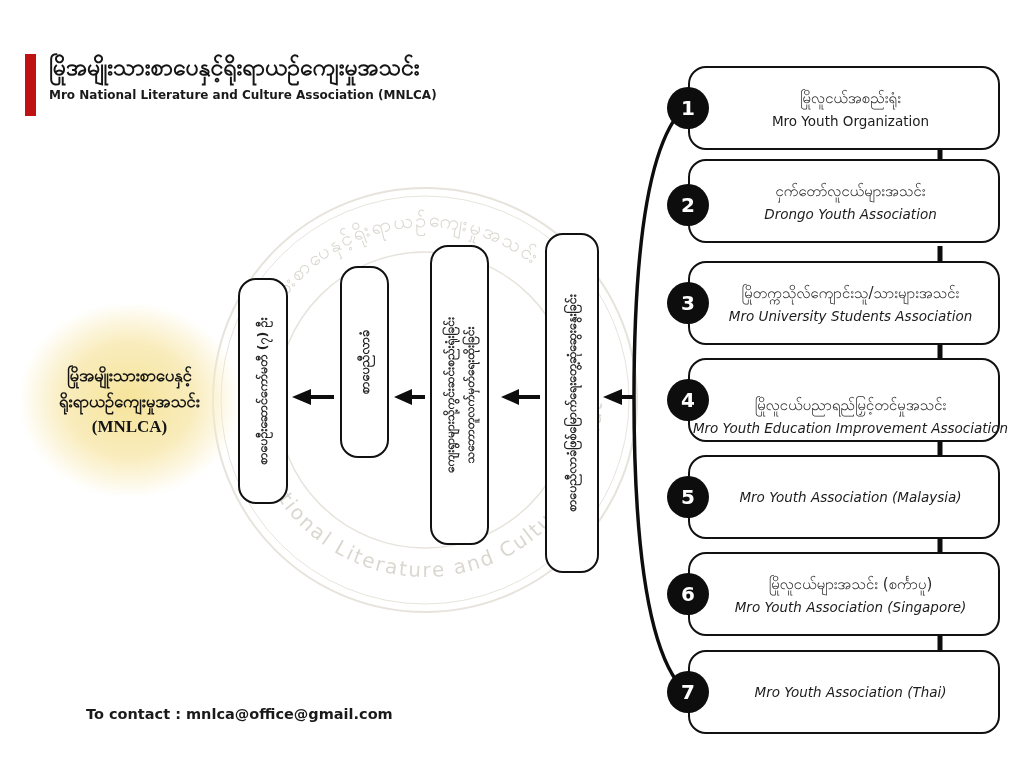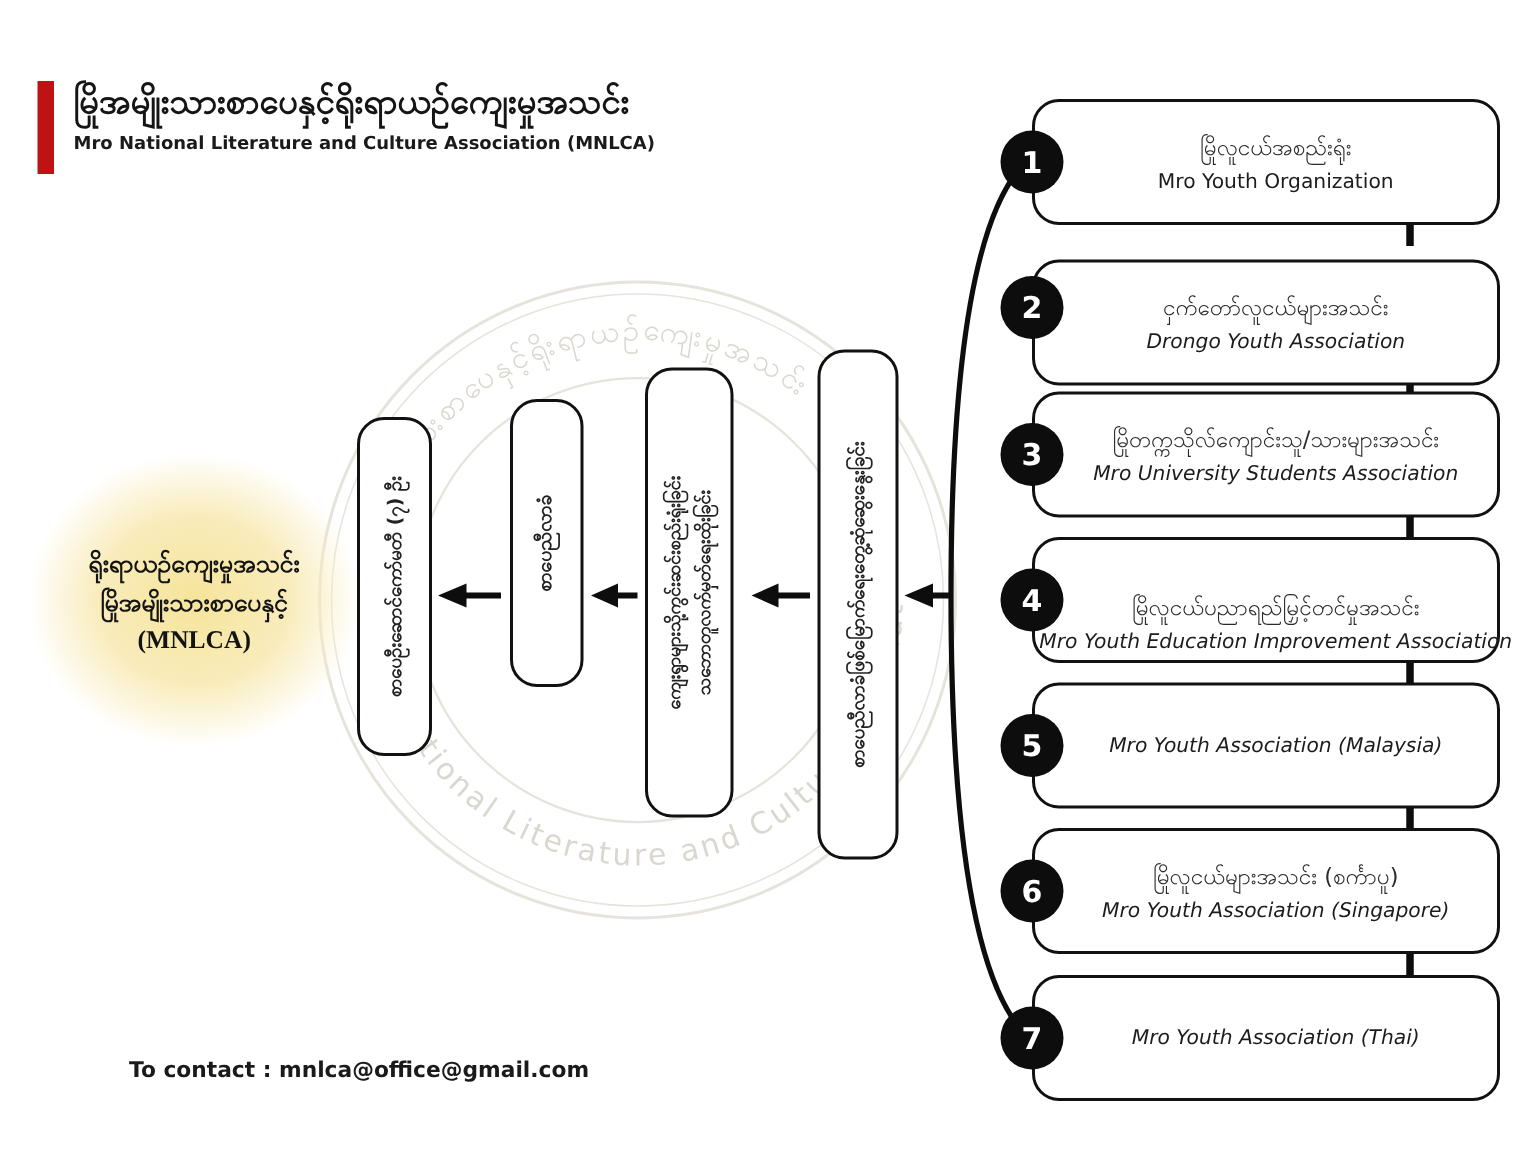--- a/index.html
+++ b/index.html
@@ -109,22 +109,22 @@
     <line x1="940" y1="538" x2="940" y2="553"></line>
     <line x1="940" y1="635" x2="940" y2="651"></line>
   </g>
 </svg>
 
 <div class="abs red-bar"></div>
 <div class="abs title-mm">မြိုအမျိုးသားစာပေနှင့်ရိုးရာယဉ်ကျေးမှုအသင်း</div>
 <div class="abs subtitle-en">Mro National Literature and Culture Association (MNLCA)</div>
 
 <div class="abs glow">
+  <div class="mm">မြိုအမျိုးသားစာပေနှင့်</div>
   <div class="mm">ရိုးရာယဉ်ကျေးမှုအသင်း</div>
-  <div class="mm">မြိုအမျိုးသားစာပေနှင့်</div>
   <div class="code">(MNLCA)</div>
 </div>
 
 <div class="vbox" id="step-a">
   <div class="rot">
       <span>စာပေညီလာခံဖြစ်မြောက်ရေးတွေ့ဆုံဆွေးနွေးခြင်း</span>
     </div>
 </div>
 <div class="vbox" id="step-b">
   <div class="rot">
@@ -143,21 +143,21 @@
     </div>
 </div>
 
 <div id="org-layer">
   <div class="org-box" style="top: 66px;">
     <div class="org-mm">မြိုလူငယ်အစည်းရုံး</div>
     <div class="org-en">Mro Youth Organization</div>
   </div>
   <div class="org-num" style="top: 87px;">1</div>
 
-  <div class="org-box" style="top: 173px;">
+  <div class="org-box" style="top: 159px;">
     <div class="org-mm">ငှက်တော်လူငယ်များအသင်း</div>
     <div class="org-en it">Drongo Youth Association</div>
   </div>
   <div class="org-num" style="top: 184px;">2</div>
 
   <div class="org-box" style="top: 261px;">
     <div class="org-mm">မြိုတက္ကသိုလ်ကျောင်းသူ/သားများအသင်း</div>
     <div class="org-en it">Mro University Students Association</div>
   </div>
   <div class="org-num" style="top: 282px;">3</div>

